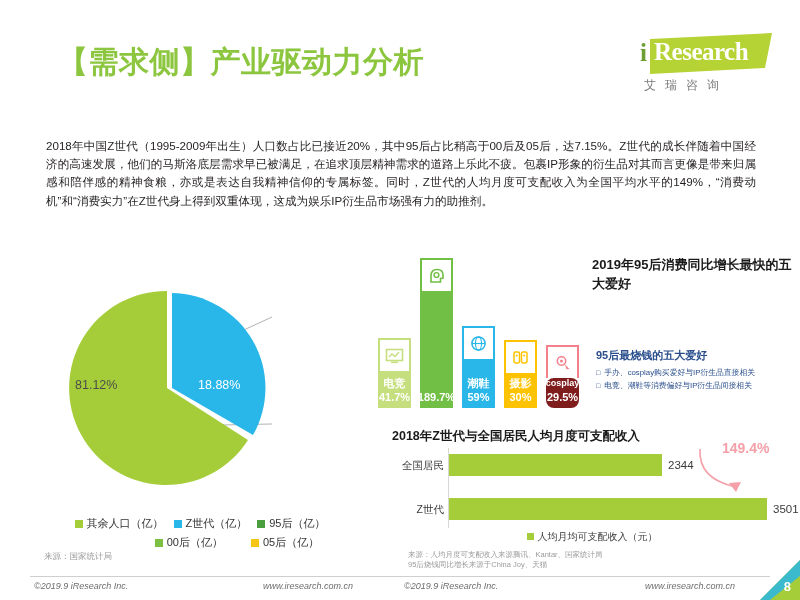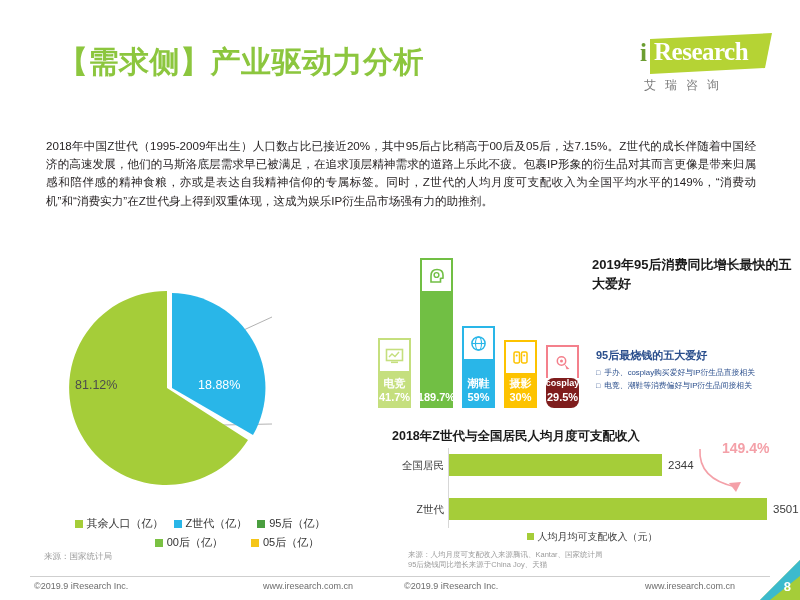--- a/index.html
+++ b/index.html
@@ -126,21 +126,21 @@
     position:absolute;left:722px;top:440px;font-size:14px;font-weight:bold;color:#f4a0a8;
   }
   .arrow-svg{position:absolute;left:690px;top:435px;}
 
   .src-right{
     position:absolute;left:408px;top:550px;font-size:7.5px;color:#9b9b9b;line-height:10px;
   }
 
   
   .foot-line{position:absolute;left:30px;top:576px;width:740px;height:1px;background:#cfcfcf;}
-  .foot{position:absolute;top:581px;font-size:9px;color:#6d6d6d;}
+  .foot{position:absolute;top:581px;font-size:9px;color:#6d6d6d;font-style:italic;}
   .f1{left:34px;} .f2{left:263px;text-align:right;}
   .f3{left:404px;} .f4{left:645px;}
   .page-corner{position:absolute;right:0;bottom:0;width:44px;height:40px;}
   .page-num{
     position:absolute;right:9px;bottom:6px;font-size:13px;color:#ffffff;font-weight:bold;
   }
 </style>
 </head>
 <body>
 

